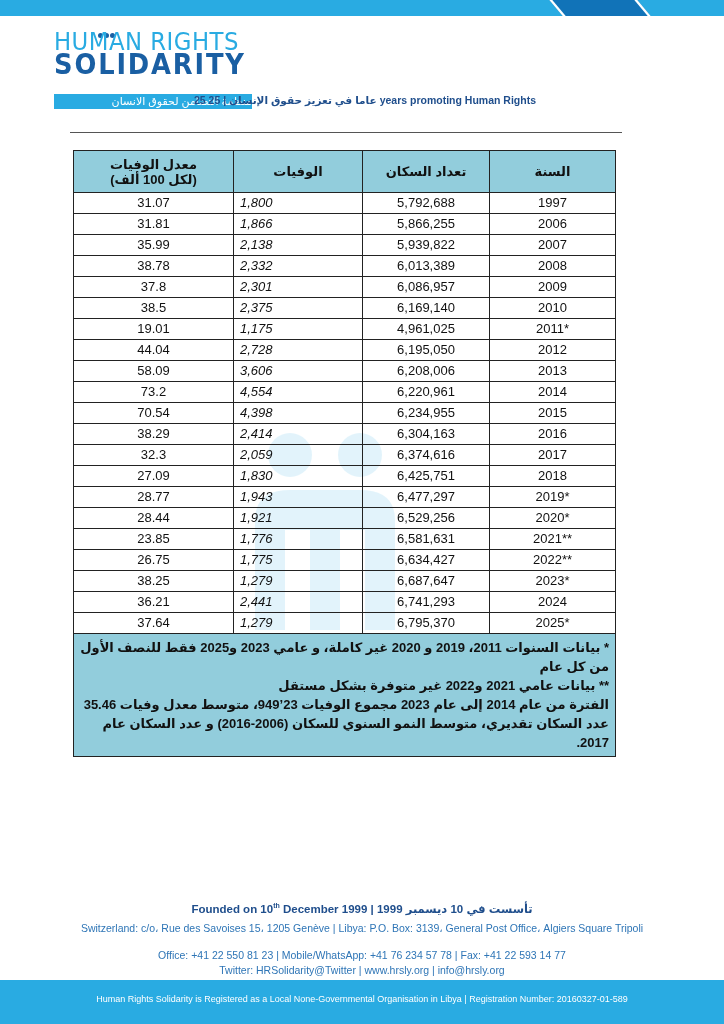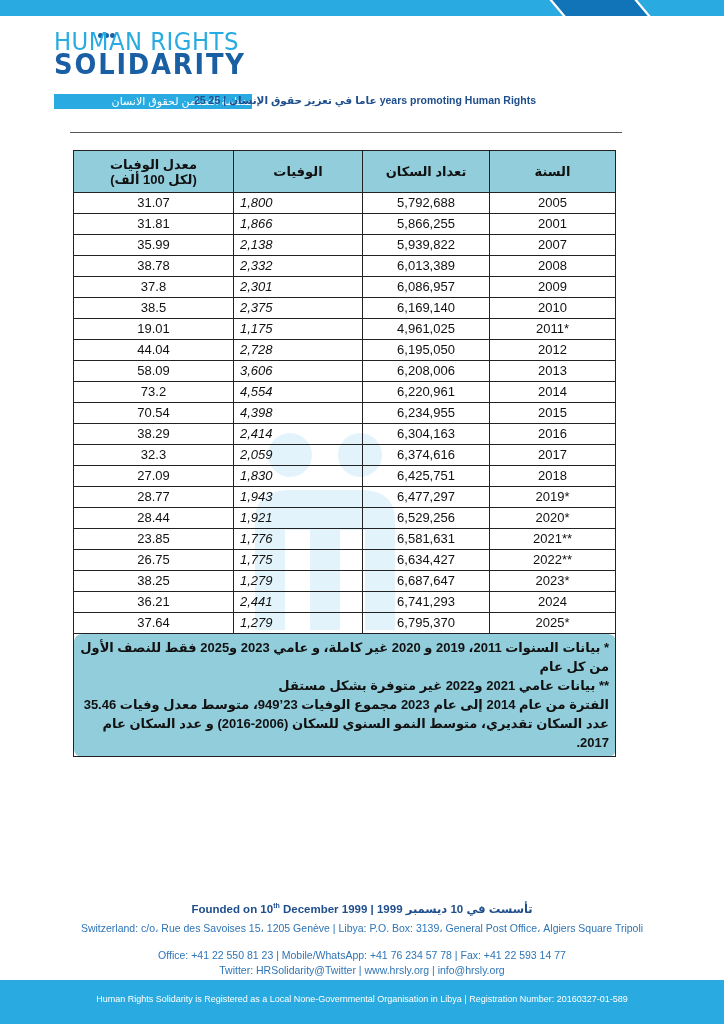--- a/index.html
+++ b/index.html
@@ -22,21 +22,21 @@
   .watermark { position:absolute; left:245px; top:430px; width:160px; height:200px; opacity:0.13; }
   table.data { position:absolute; left:73px; top:150px; width:543px; border-collapse:collapse; direction:rtl;
                font-size:13px; color:#111; }
   table.data th, table.data td { border:1px solid #222; padding:0 6px; }
   table.data th { background:#92cddc; font-weight:700; height:41px; font-size:13px;margin-top:44px; }
   table.data td { height:20px; line-height:20px; }
   table.data td.year { width:113px; text-align:center; }
   table.data td.pop { width:114px; text-align:center; }
   table.data td.deaths { width:116px; text-align:left;font-style:italic; }
   table.data td.rate { text-align:center; }
-  table.data td.notes { background:#92cddc; font-weight:700; font-size:13px; line-height:19px; padding:4px 6px; text-align:right;border-radius:8px; }
+  table.data td.notes { background:#92cddc; font-weight:700; font-size:13px; line-height:19px; padding:4px 6px; text-align:right; }
   .footer { position:absolute; left:0; width:724px; text-align:center; color:#2e75b6; }
   .f1 { top:902px; font-size:11.5px; font-weight:700; color:#1f4e8c; }
   .f1 sup { font-size:7px; }
   .f2 { top:920px; font-size:10.5px; line-height:16px; left:60px; width:604px; }
   .f3 { top:949px; font-size:10.5px; }
   .f4 { top:964px; font-size:10.5px; }
   .bottombar { position:absolute; left:0; top:980px; width:724px; height:44px; background:#29abe2; color:#fff;
                font-size:9px; text-align:center; line-height:38px; }
 </style>
 </head>
@@ -69,27 +69,27 @@
       <th>تعداد السكان</th>
       <th>الوفيات</th>
       <th>
         <div>معدل الوفيات</div>
         <div>(لكل 100 ألف)</div>
       </th>
     </tr>
   </thead>
   <tbody id="tbody">
     <tr>
-        <td class="year">2005</td>
+        <td class="year">1997</td>
         <td class="pop">5,792,688</td>
         <td class="deaths">1,800</td>
         <td class="rate">31.07</td>
       </tr>
     <tr>
-        <td class="year">2001</td>
+        <td class="year">2006</td>
         <td class="pop">5,866,255</td>
         <td class="deaths">1,866</td>
         <td class="rate">31.81</td>
       </tr>
     <tr>
         <td class="year">2007</td>
         <td class="pop">5,939,822</td>
         <td class="deaths">2,138</td>
         <td class="rate">35.99</td>
       </tr>

